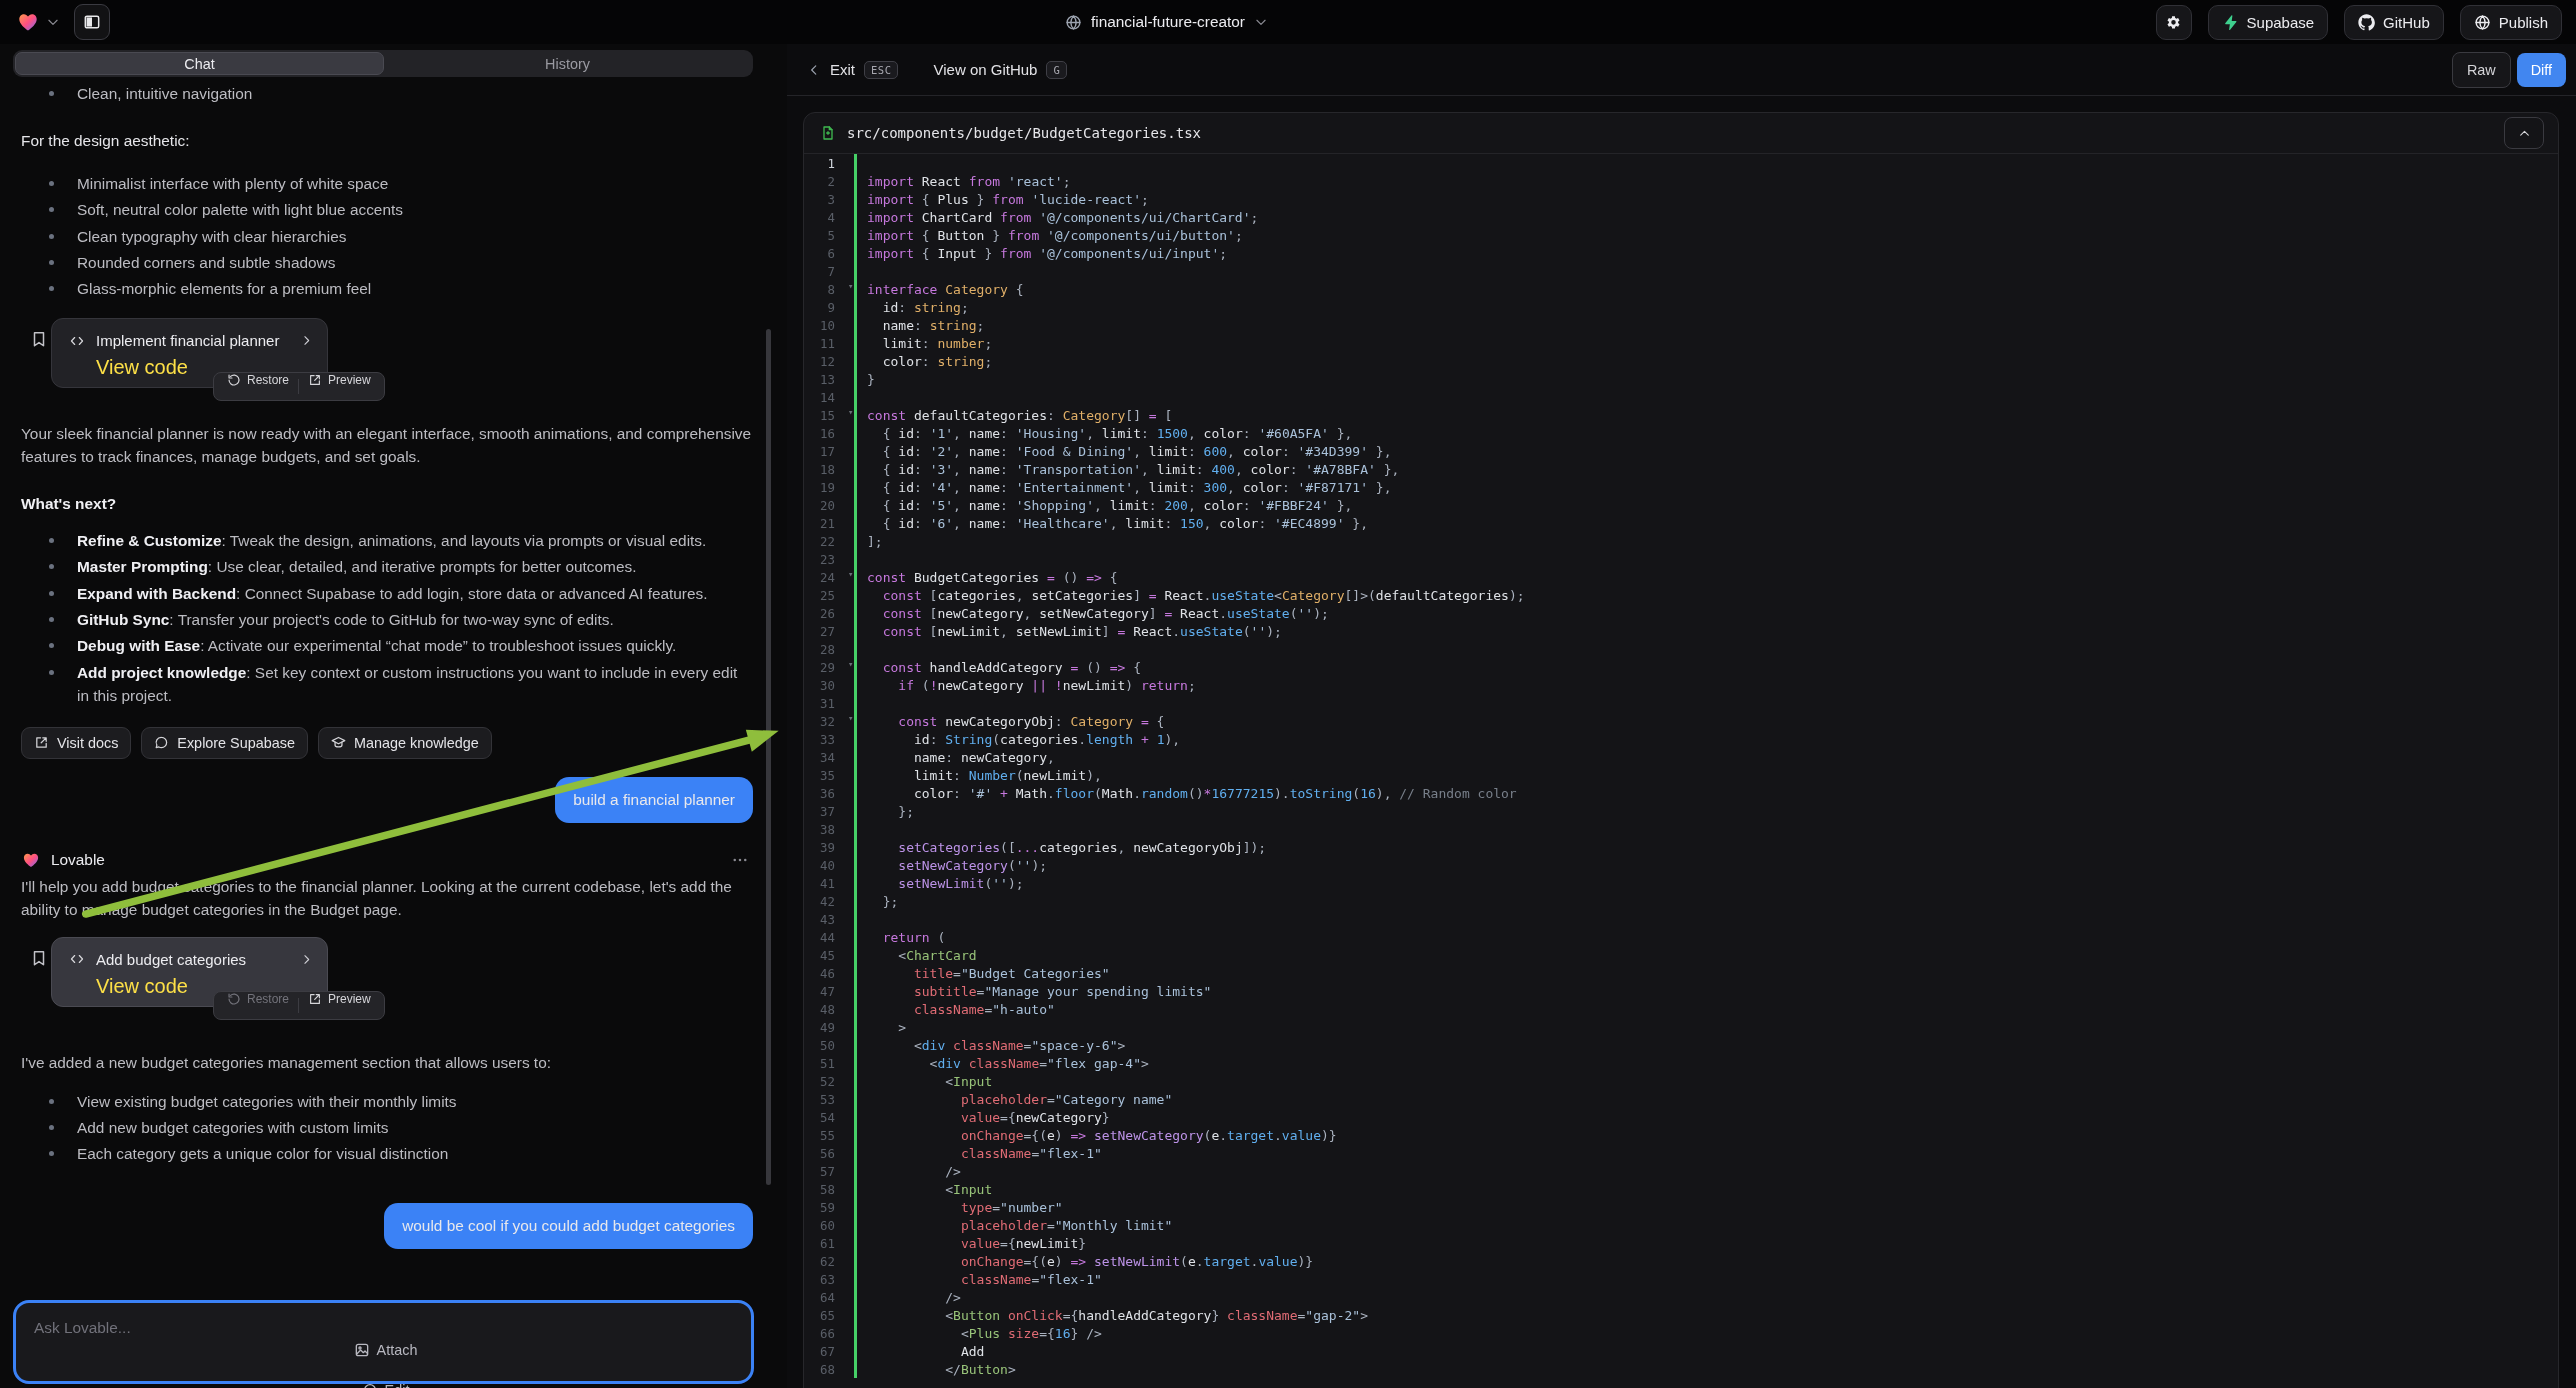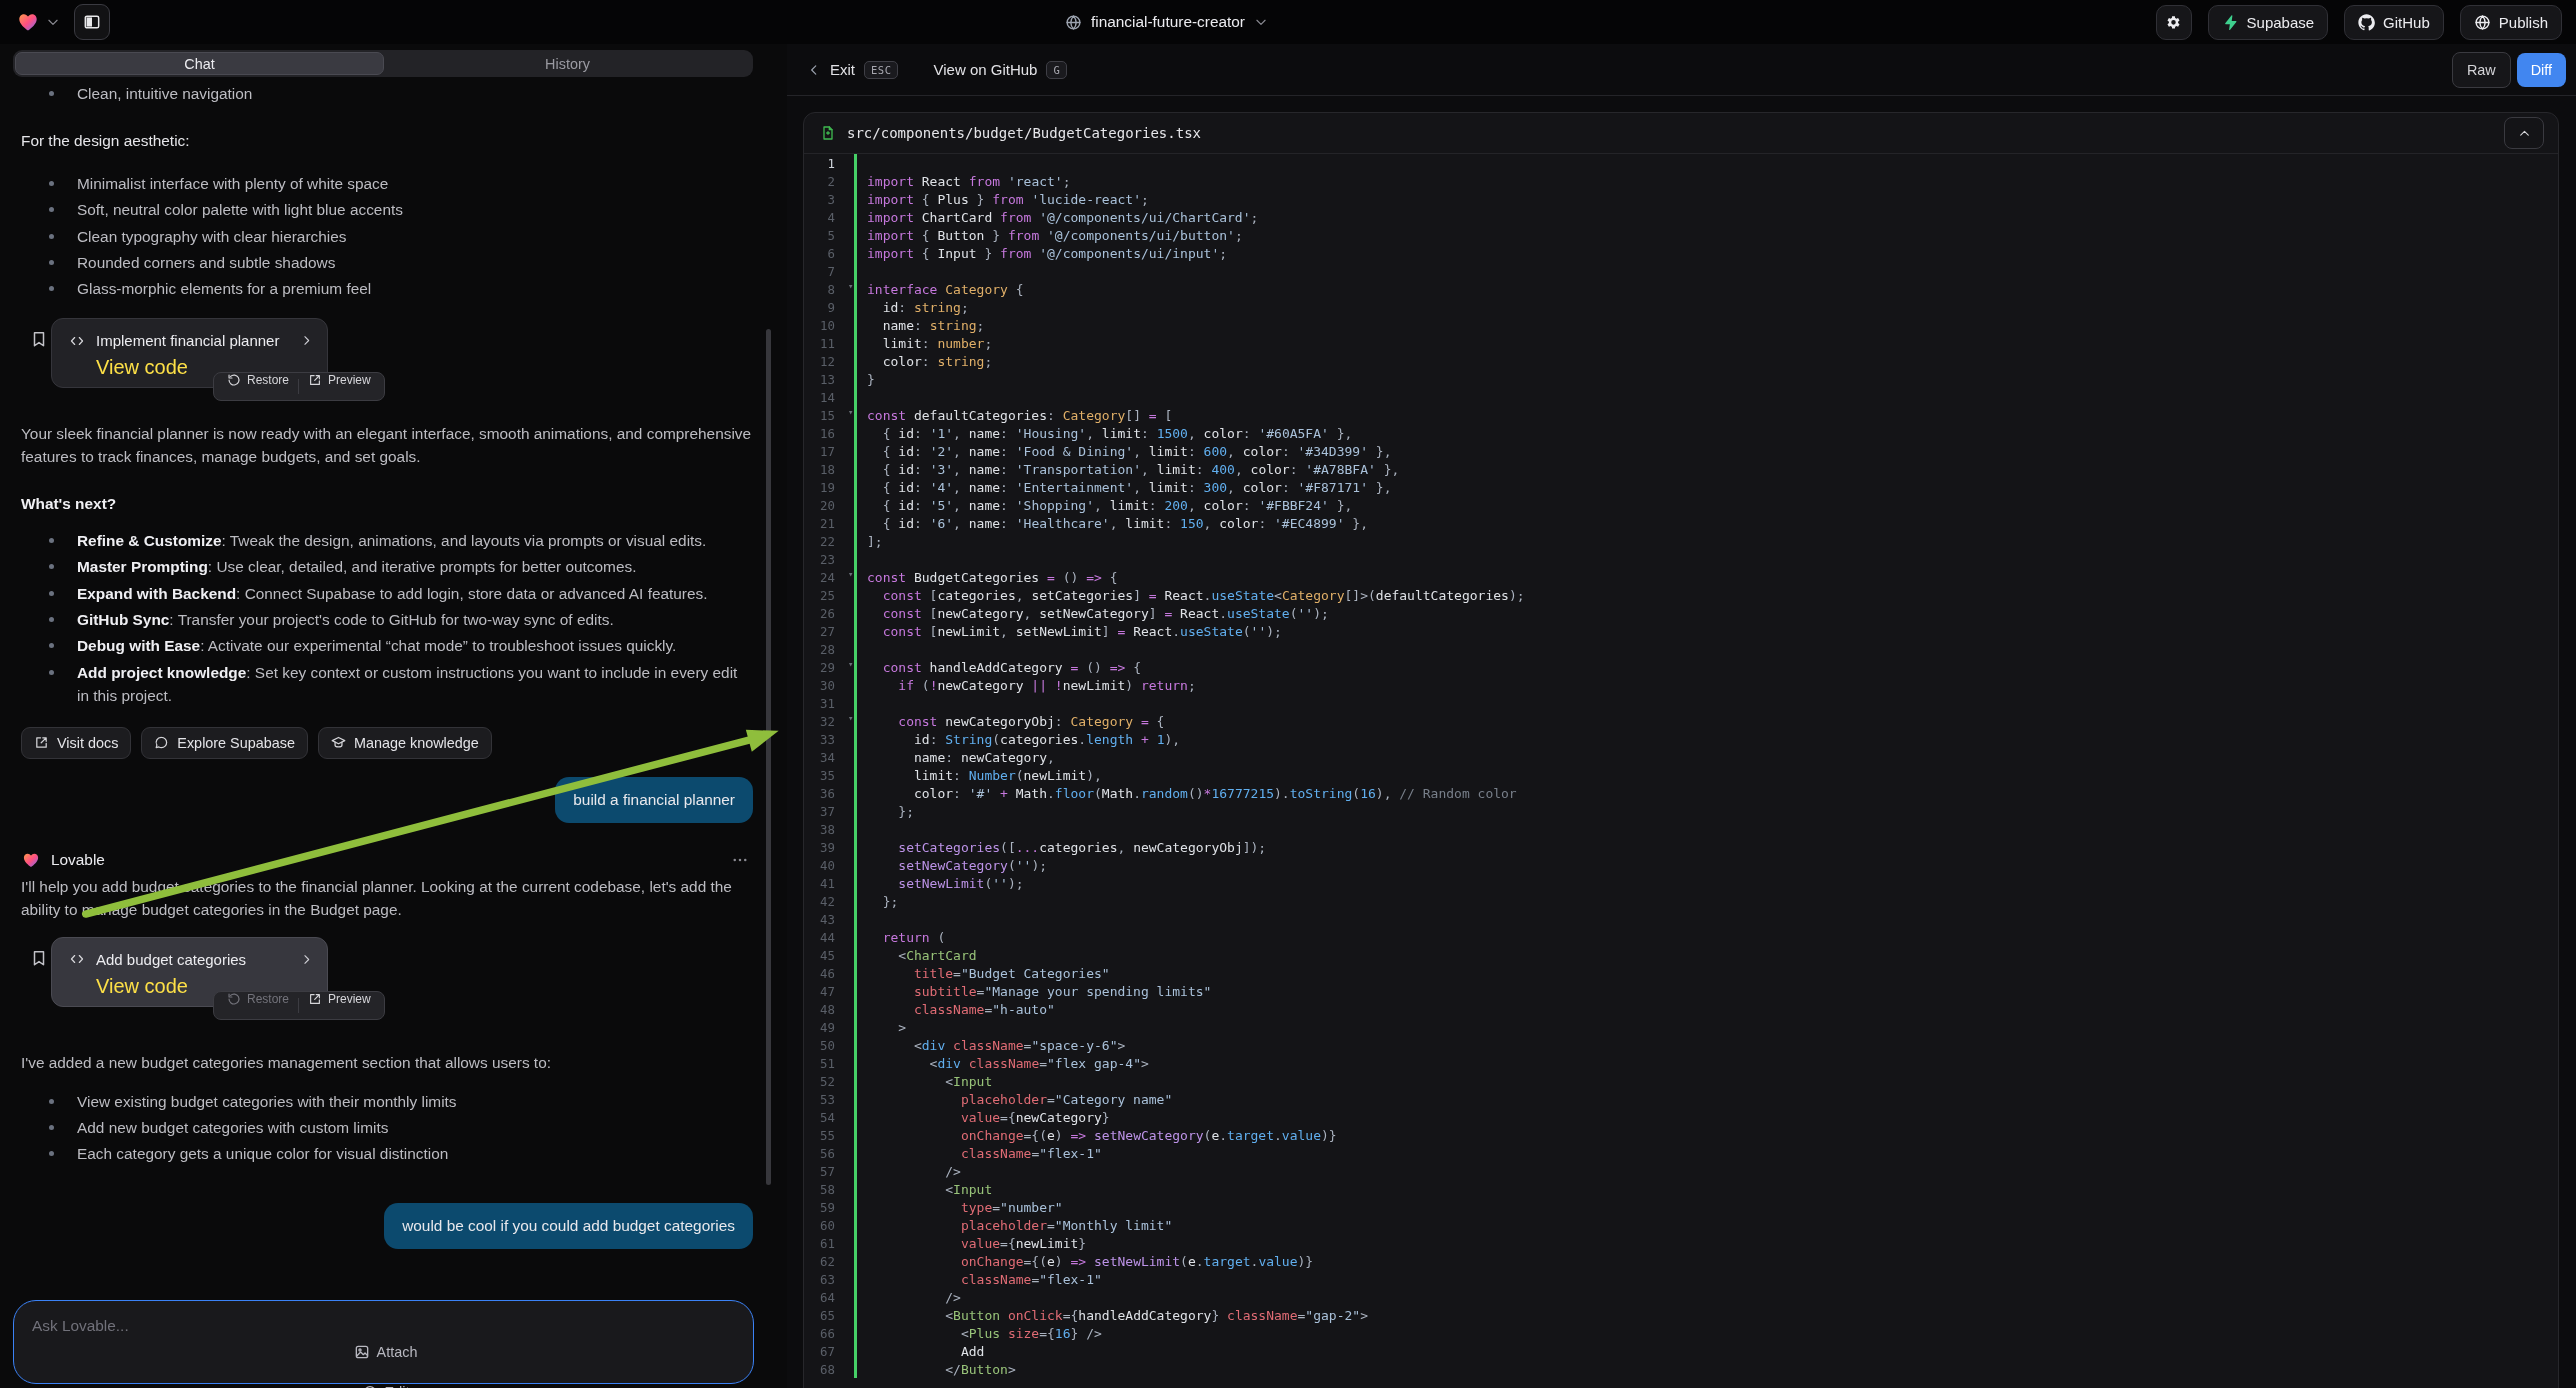--- a/index.html
+++ b/index.html
@@ -55,30 +55,30 @@
   .vpill .pbtn.dim{color:#73737b;}
   .vpill .sep{width:1px;height:15px;background:#3c3c42;}
   .vpill .ic{width:14px;height:14px;display:inline-flex;}
   
   .chips{display:flex;gap:10px;}
   .chip{height:30px;display:flex;align-items:center;gap:8px;padding:0 12px;border:1px solid #333338;
         border-radius:9px;background:#1c1c1f;font-size:14.4px;color:#e4e4e8;}
   .chip .ic{width:15px;height:15px;display:inline-flex;color:#d4d4d8;}
   
   .ububble-row{display:flex;justify-content:flex-end;}
-  .ububble{max-width:72%;background:#0c4a6e;border-radius:14px;padding:12px 18px;font-size:15.4px;
+  .ububble{max-width:72%;background:#3b82f6;border-radius:14px;padding:12px 18px;font-size:15.4px;
            line-height:22px;color:#e8e8ec;}
   
   .ahdr{display:flex;align-items:center;gap:10px;}
   .ahdr .hh{width:20px;height:18px;display:inline-flex;}
   .ahdr .an{font-size:15.4px;color:#ececf0;}
   .ahdr .menu{margin-left:auto;margin-right:4px;width:18px;height:18px;color:#8a8a92;display:inline-flex;}
   
   .composer{position:absolute;left:13px;top:1256px;width:741px;height:84px;background:#19191c;
-            border:1px solid #3b82f6;border-radius:23px;box-sizing:border-box;}
+            border:3px solid #3b82f6;border-radius:16px;box-sizing:border-box;}
   .ask{position:absolute;left:18px;top:16px;font-size:15.4px;color:#71717a;}
   .comp-row{position:absolute;left:16px;right:12px;bottom:9px;height:30px;display:flex;align-items:center;gap:24px;flex-direction:column;}
   .comp-item{display:flex;align-items:center;gap:7px;font-size:14.4px;color:#b8b8c0;}
   .comp-item .ic{width:16px;height:16px;display:inline-flex;}
   .comp-item .cv{width:12px;height:12px;display:inline-flex;color:#8a8a92;}
   .send{margin-left:auto;width:30px;height:30px;border-radius:50%;background:#414d50;display:flex;
         align-items:center;justify-content:center;color:#a9b8bd;}
   .send .ic{width:15px;height:15px;display:inline-flex;}
   
   .code-panel{position:absolute;left:787px;top:44px;width:1789px;height:1344px;background:#0c0c0e;}

